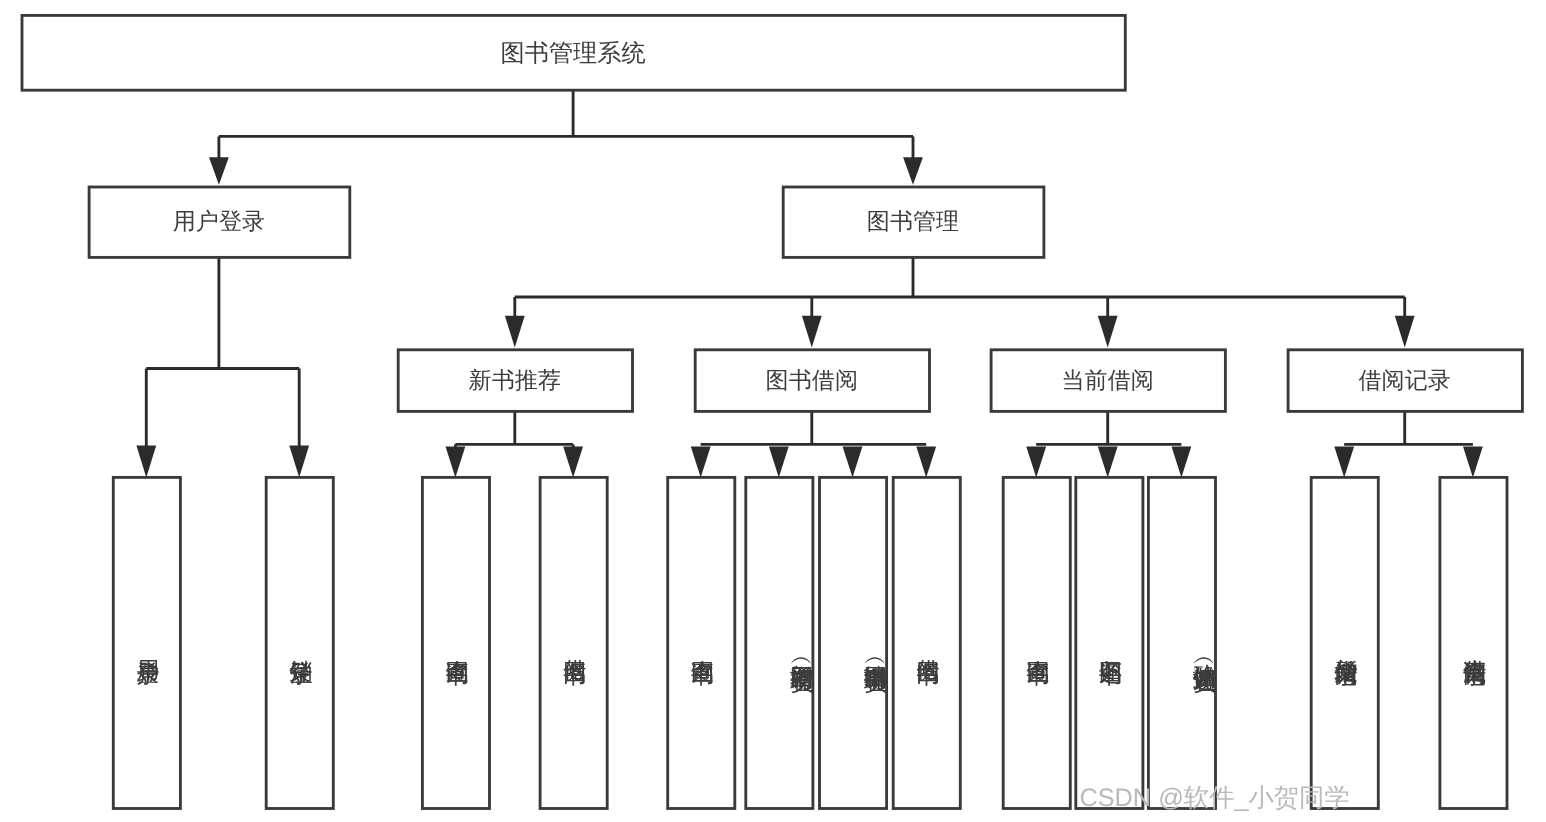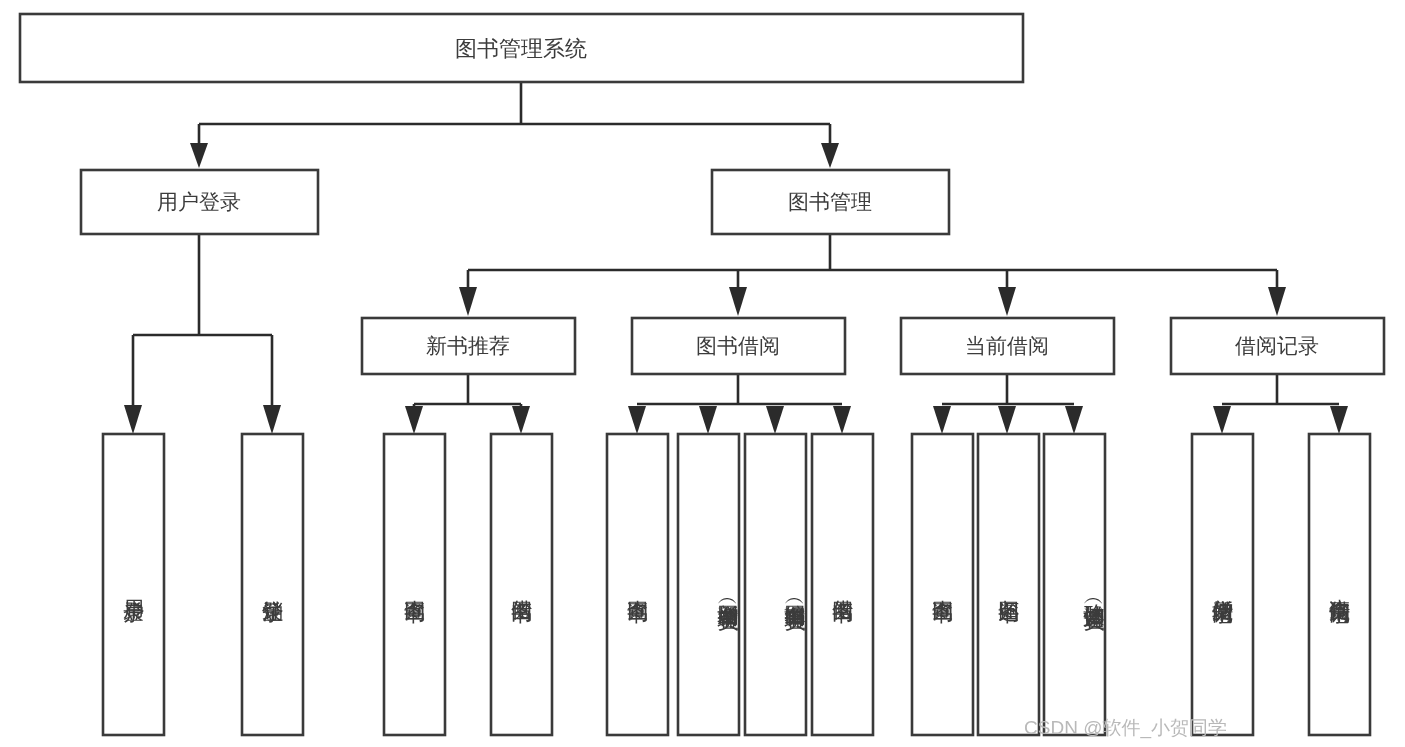--- a/index.html
+++ b/index.html
@@ -68,21 +68,21 @@
     letter-spacing: 1px;
     white-space: nowrap;
     text-align: center;
     pointer-events: none;
   }
   .watermark {
     position: absolute;
     right: 10px;
     bottom: 6px;
     font-family: "Liberation Sans", "DejaVu Sans", sans-serif;
-    font-size: 19px;
+    font-size: 23px;
     color: #b9b9b9;
     white-space: nowrap;
   }
 </style>
 </head>
 <body>
 
 <div id="diagram-root">
 
   <svg id="flowchart" viewBox="0 0 1405 747">

